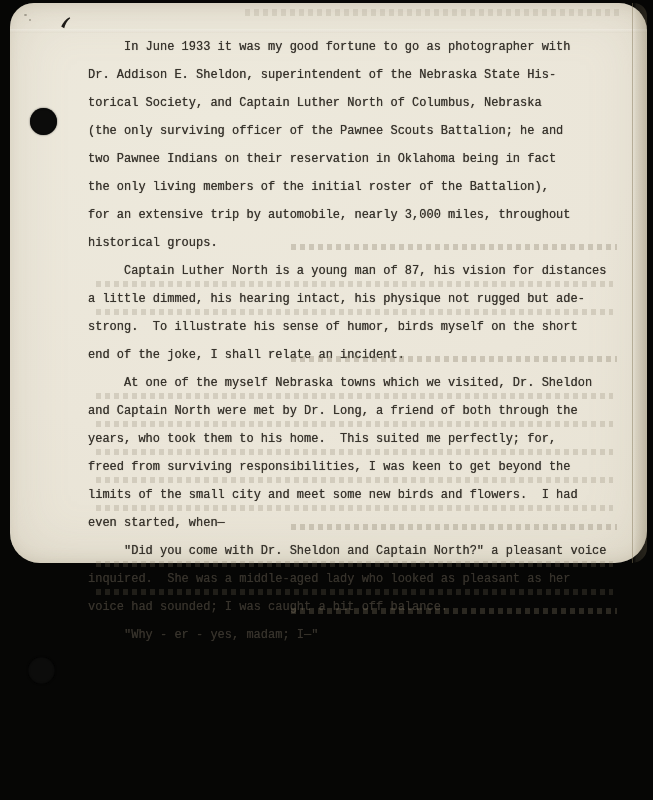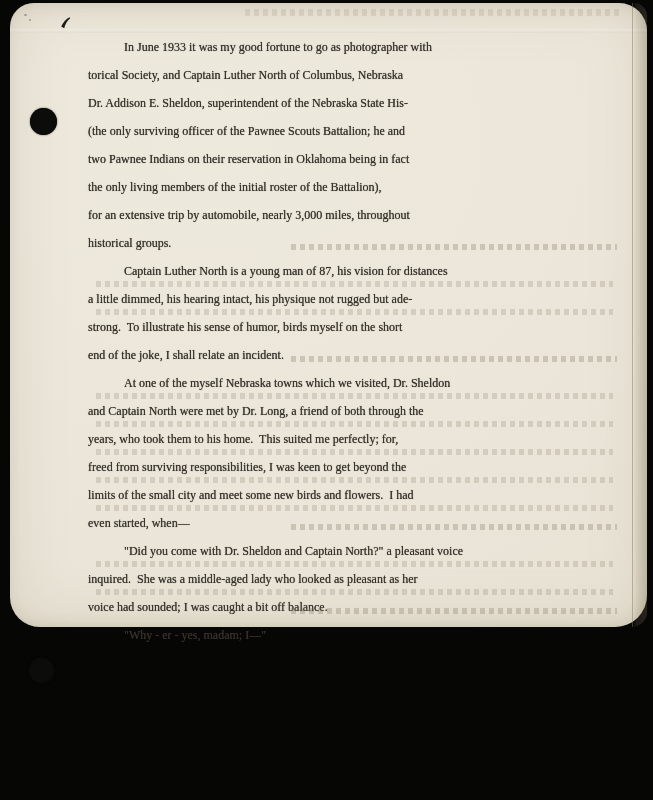--- a/index.html
+++ b/index.html
@@ -6,28 +6,27 @@
   body{
     width:653px;height:800px;
     background:#060605;
     position:relative;
     overflow:hidden;
     font-family:"Liberation Mono","DejaVu Sans Mono",monospace;
   }
   .page{
     position:absolute;
     left:10px;top:3px;
-    width:637px;height:624px;
+    width:637px;height:560px;
     background:radial-gradient(130% 110% at 32% 22%, #ede9dc 0%, #ebe6d9 50%, #e6e1d2 100%);
     border-radius:24px 28px 32px 30px;
     box-shadow:
       inset 0 0 55px rgba(168,156,130,.26),
       inset 0 10px 18px -12px rgba(150,138,112,.35),
       inset 0 -8px 16px -10px rgba(130,118,92,.30);
-    font-family: Liberation Serif, serif;
   }
   .page-edge{
     position:absolute;right:0;top:0;bottom:0;width:14px;
     border-radius:0 28px 32px 0;
     background:linear-gradient(90deg, rgba(150,138,110,0) 0%, rgba(150,138,110,.16) 25%, rgba(120,108,82,.30) 100%);
     border-left:1px solid rgba(140,128,100,.28);
   }
   .crease{
     position:absolute;left:0;right:0;top:26px;height:4px;
     background:linear-gradient(rgba(255,255,255,.55), rgba(185,176,152,.22));
@@ -89,22 +88,22 @@
     <path d="M12.5,2.2 C9.2,3.8 5.8,7.4 4.2,11.6 L7.2,13.2 C8.0,9.6 10.2,5.6 13.2,3.2 Z" fill="#1d1b17"></path>
   </svg>
   <div class="speck speck-1"></div>
   <div class="speck speck-2"></div>
 
   <div class="hole hole-top"></div>
   <div class="hole hole-bottom"></div>
 
   <div class="text-block">
       <div class="line indent">In June 1933 it was my good fortune to go as photographer with</div>
+      <div class="line">Dr. Addison E. Sheldon, superintendent of the Nebraska State His-</div>
       <div class="line">torical Society, and Captain Luther North of Columbus, Nebraska</div>
-      <div class="line">Dr. Addison E. Sheldon, superintendent of the Nebraska State His-</div>
       <div class="line">(the only surviving officer of the Pawnee Scouts Battalion; he and</div>
       <div class="line">two Pawnee Indians on their reservation in Oklahoma being in fact</div>
       <div class="line">the only living members of the initial roster of the Battalion),</div>
       <div class="line">for an extensive trip by automobile, nearly 3,000 miles, throughout</div>
       <div class="line ghost-right">historical groups.</div>
       <div class="line indent ghost-under">Captain Luther North is a young man of 87, his vision for distances</div>
       <div class="line ghost-under">a little dimmed, his hearing intact, his physique not rugged but ade-</div>
       <div class="line">strong.  To illustrate his sense of humor, birds myself on the short</div>
       <div class="line ghost-right">end of the joke, I shall relate an incident.</div>
       <div class="line indent ghost-under">At one of the myself Nebraska towns which we visited, Dr. Sheldon</div>

